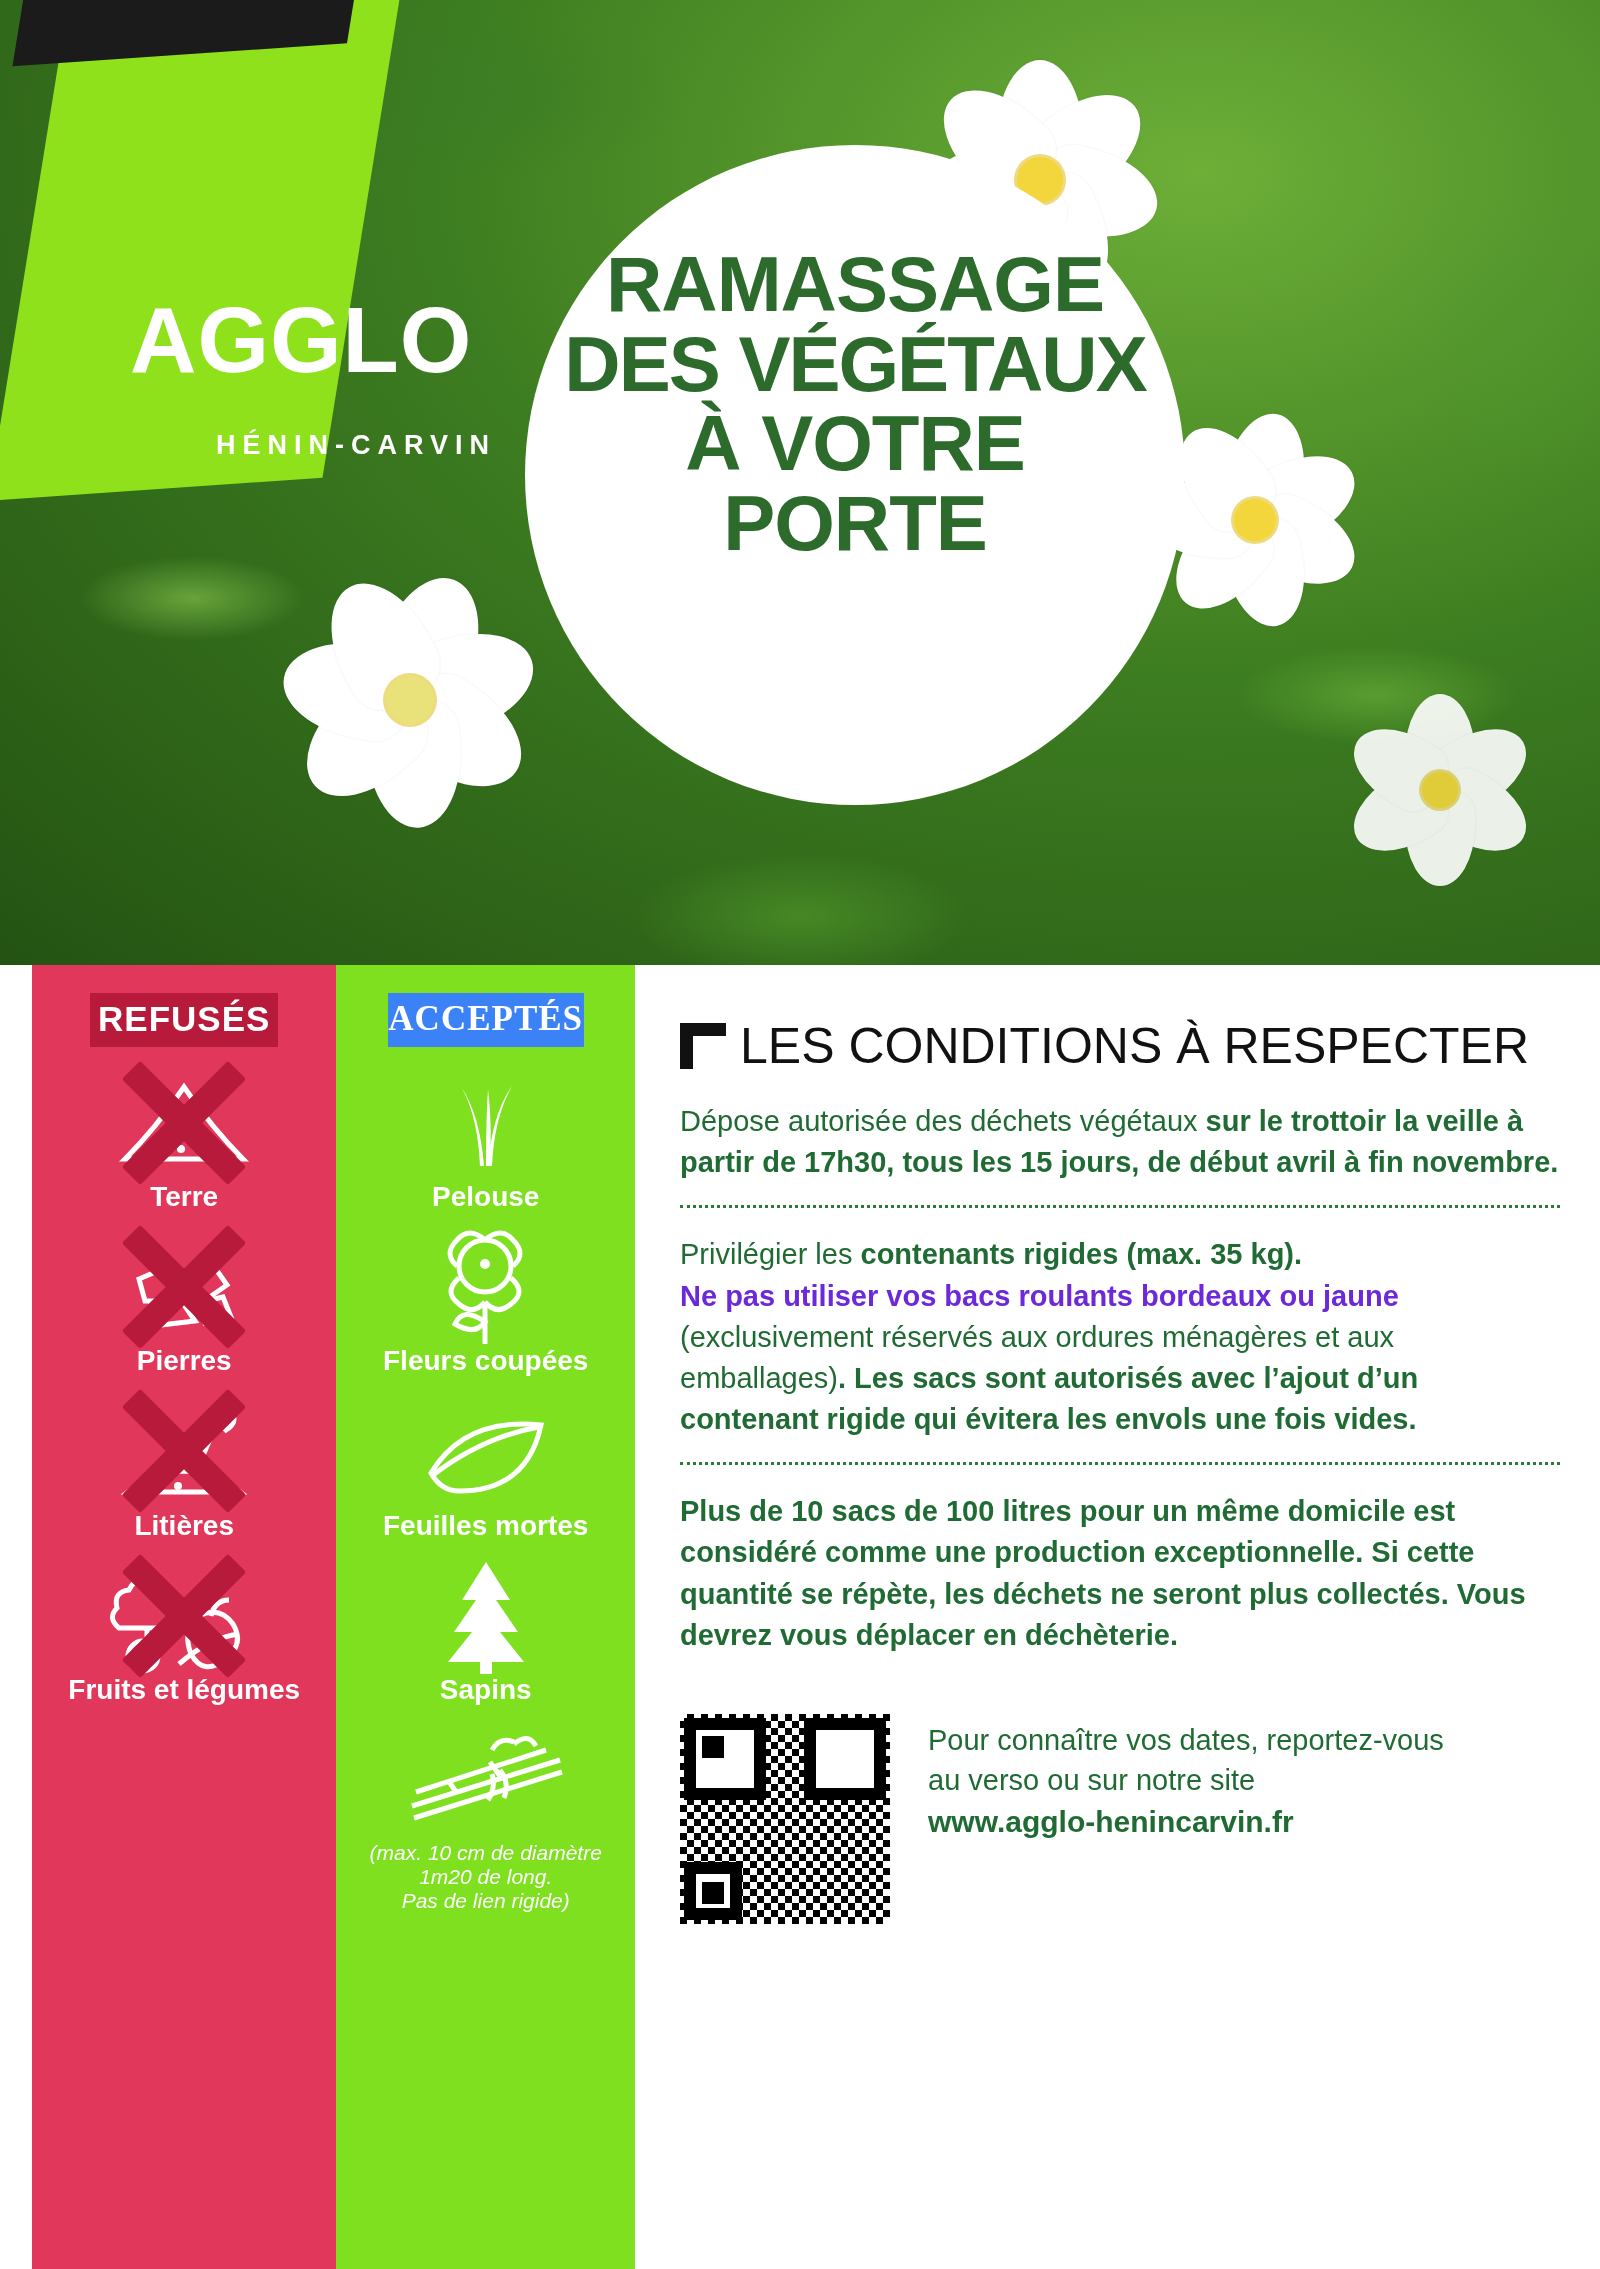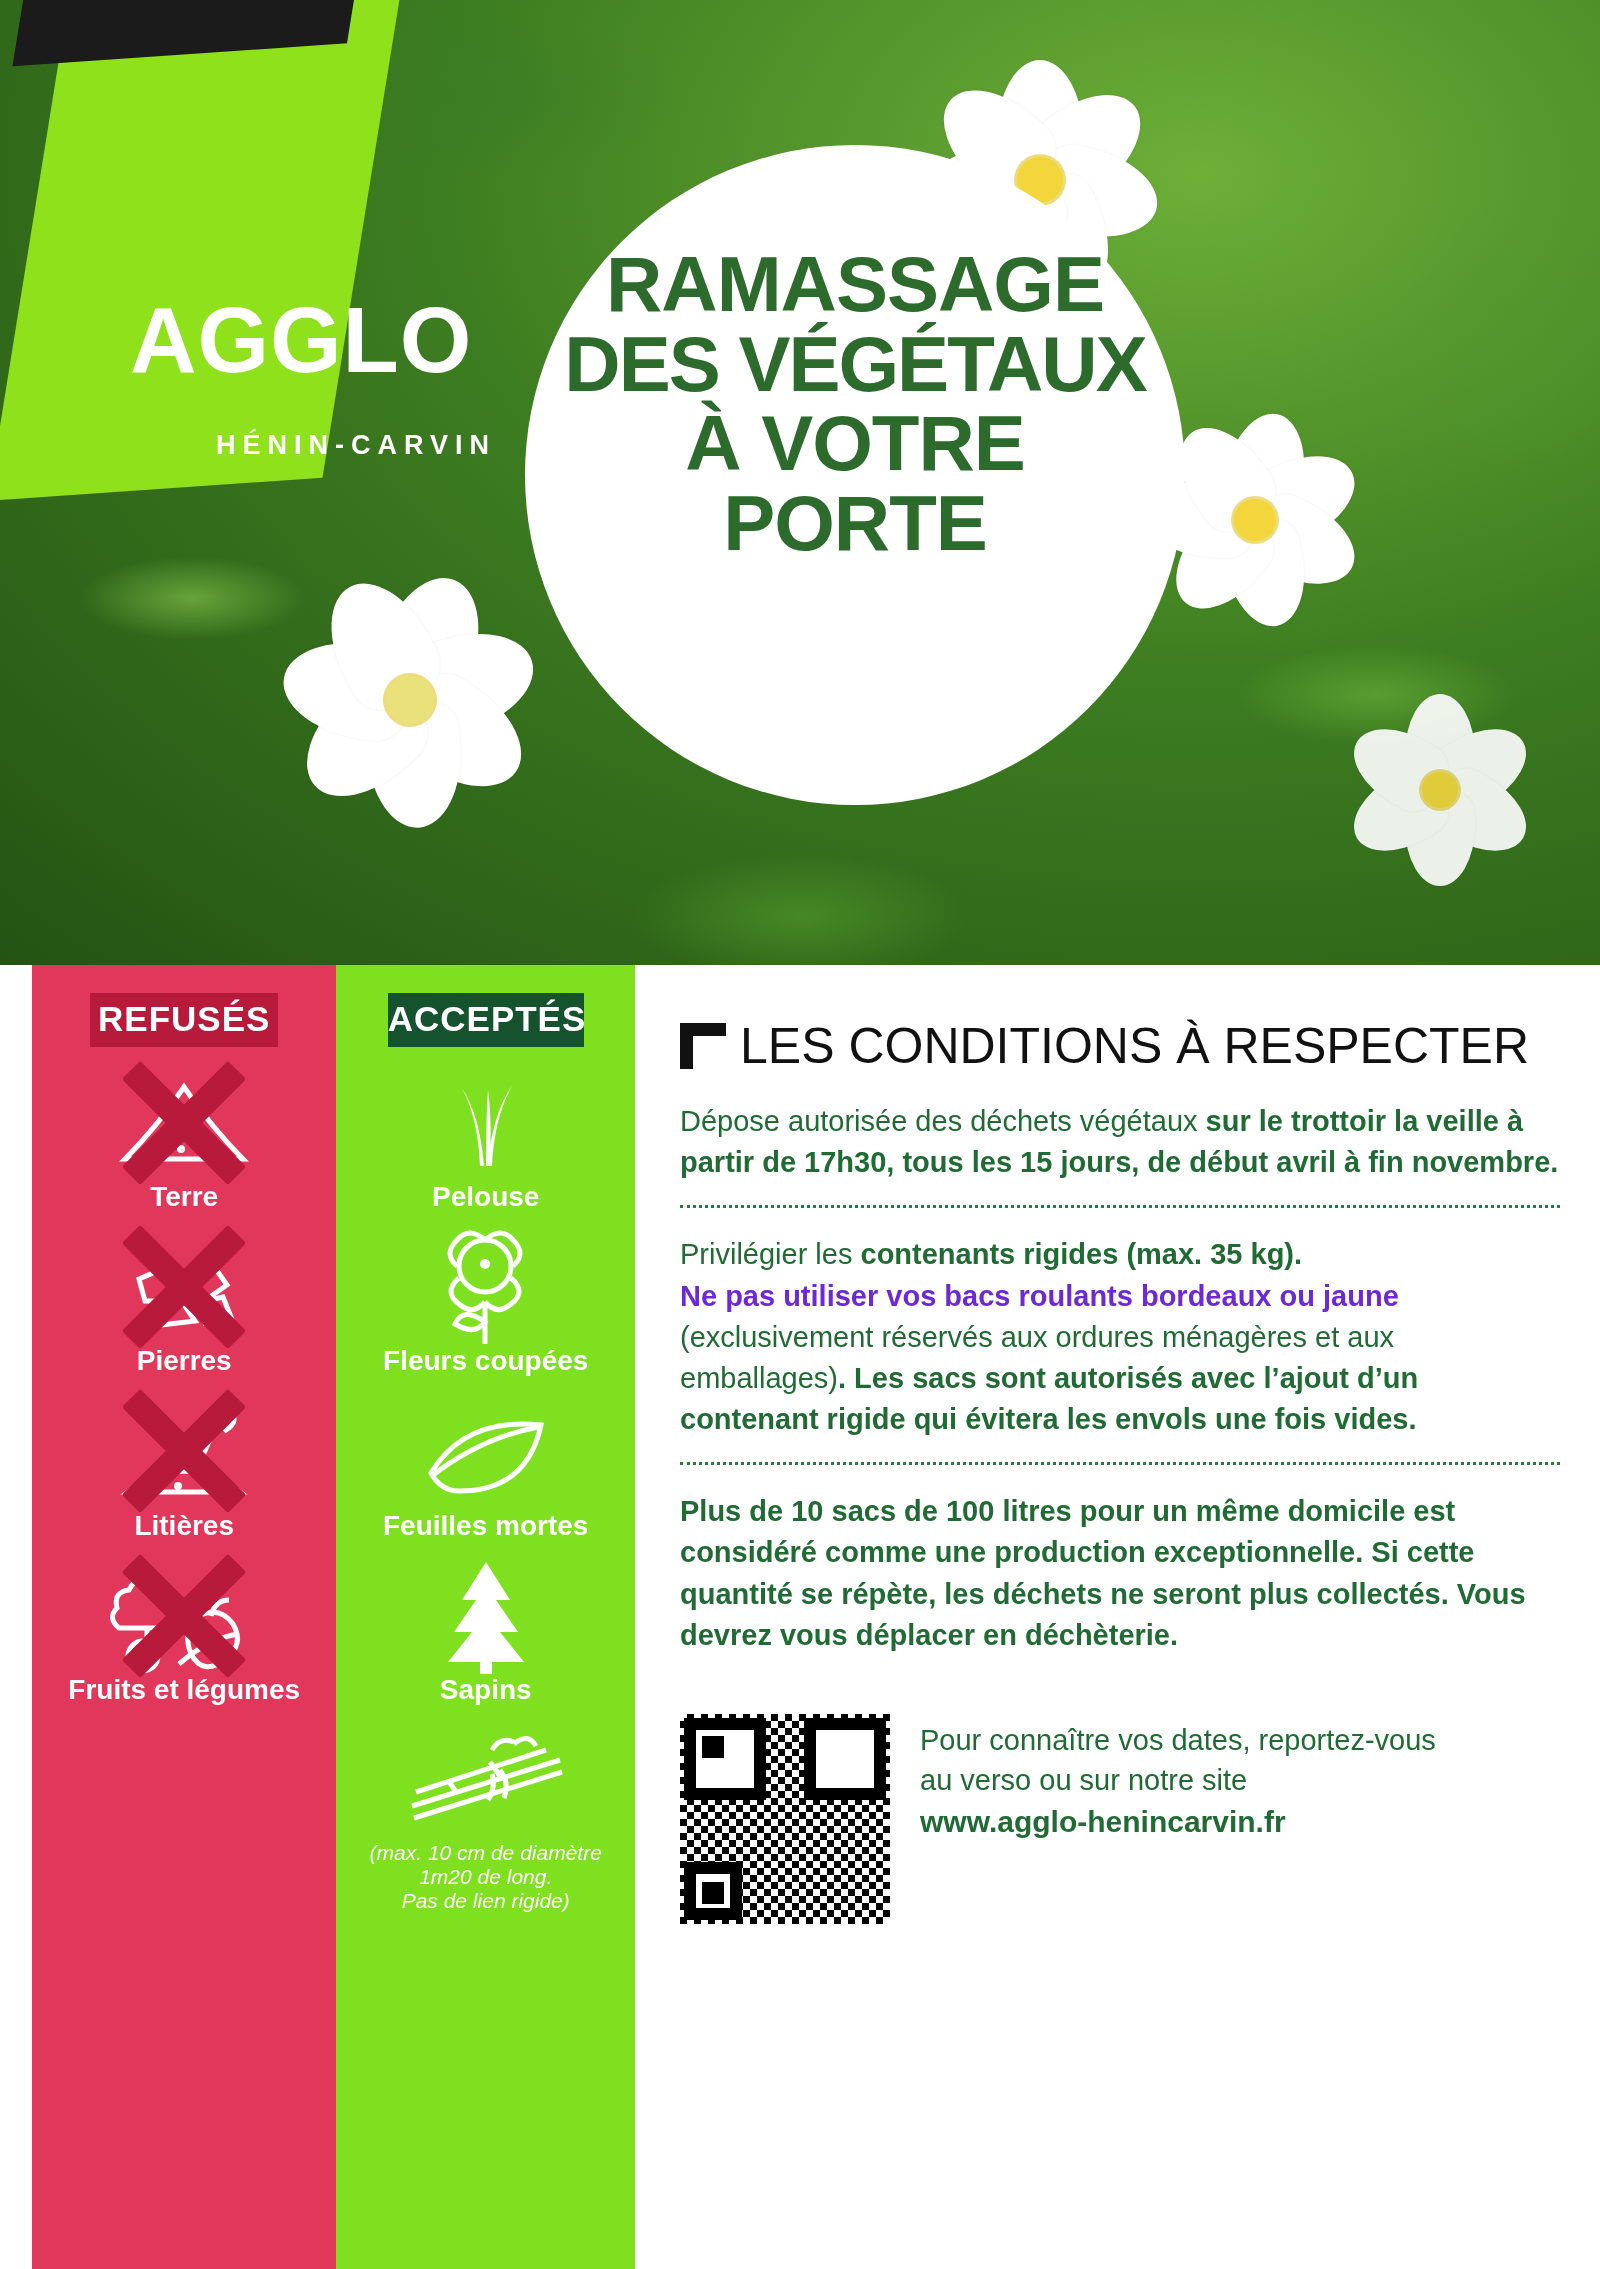--- a/index.html
+++ b/index.html
@@ -155,21 +155,21 @@
     margin: 28px auto 0;
     text-align: center;
     color: #ffffff;
     font-weight: bold;
     font-size: 35px;
     letter-spacing: 1px;
     padding: 6px 0 8px;
     width: 180px;
   }
   .col-refuses .col-head { background: #b81a3c; width: 188px; }
-  .col-acceptes .col-head { background: #14532d; width: 196px; }
+  .col-acceptes .col-head { background: #3b82f6; width: 196px; font-family: Liberation Serif, serif; }
 
   .item-list { margin-top: 18px; }
   .item {
     text-align: center;
     color: #ffffff;
     margin-bottom: 18px;
   }
   .item .gfx {
     position: relative;
     height: 115px;
@@ -241,21 +241,21 @@
   .cond-bold-block {
     color: #1f6b33;
     font-size: 29px;
     line-height: 1.42;
     font-weight: bold;
     margin-top: 26px;
     max-width: 880px;
   }
   .footer-row {
     display: flex;
-    gap: 30px;
+    gap: 38px;
     align-items: flex-start;
     margin-top: 58px;
   }
   .qr {
     width: 210px; height: 210px;
     background:
       repeating-linear-gradient(90deg,#000 0 7px,#fff 7px 14px),
       repeating-linear-gradient(0deg,#000 0 7px,#fff 7px 14px);
     background-blend-mode: difference;
     position: relative;

